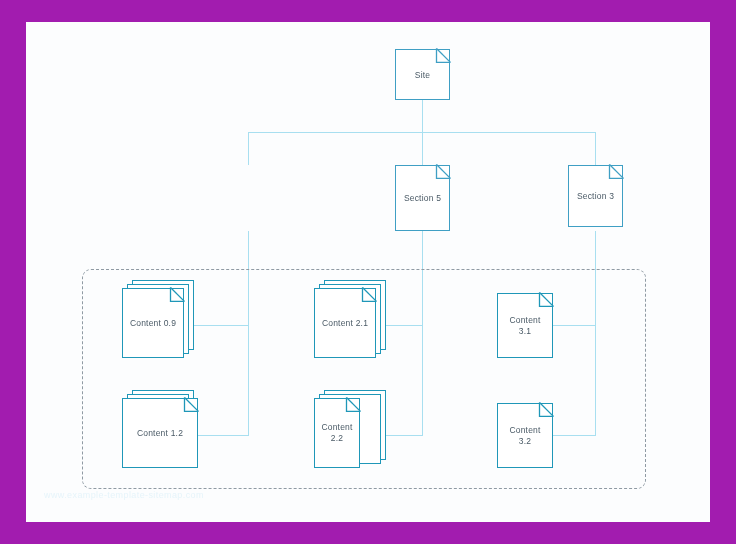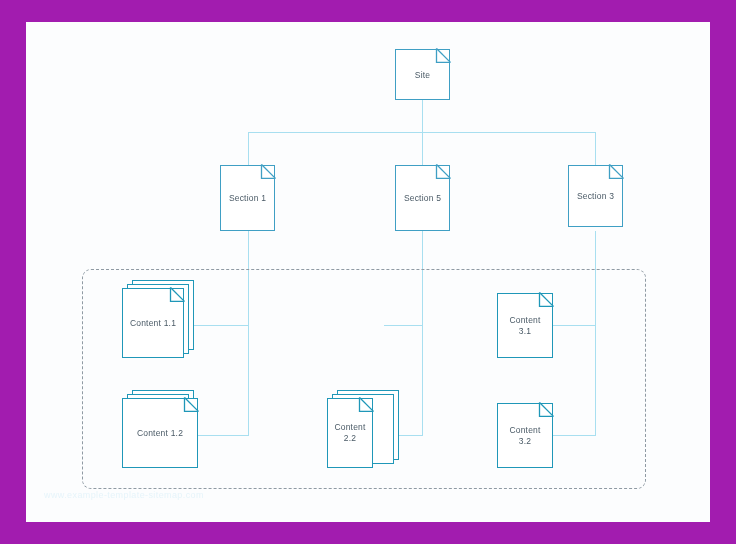--- a/index.html
+++ b/index.html
@@ -111,62 +111,64 @@
     <div class="node" style="left:369px;top:27px;width:55px;height:51px;">
       <div class="page"></div>
       <svg class="foldwrap" viewBox="0 0 15 15" width="15" height="15" style="position:absolute;top:-1px;right:-1px;">
         <polygon points="0,0 15,15 0,15" fill="#ffffff"></polygon>
         <polyline points="0.5,0.5 14.4,14.4" fill="none" stroke="#3f9fc4" stroke-width="1.3"></polyline>
         <polyline points="0.5,0.5 0.5,14.4 14.4,14.4" fill="none" stroke="#3f9fc4" stroke-width="1.3"></polyline>
       </svg>
       <div class="nodetext">Site</div>
     </div>
 
-    <div class="node" style="left:194px;top:143px;width:55px;height:66px;">
+
+    <div class="node" style="left:369px;top:143px;width:55px;height:66px;">
       <div class="page"></div>
       <svg class="foldwrap" viewBox="0 0 15 15" width="15" height="15" style="position:absolute;top:-1px;right:-1px;">
         <polygon points="0,0 15,15 0,15" fill="#ffffff"></polygon>
         <polyline points="0.5,0.5 14.4,14.4" fill="none" stroke="#3f9fc4" stroke-width="1.3"></polyline>
         <polyline points="0.5,0.5 0.5,14.4 14.4,14.4" fill="none" stroke="#3f9fc4" stroke-width="1.3"></polyline>
       </svg>
-      <div class="nodetext">Section 1</div>
-    </div>
-
-    <div class="node" style="left:369px;top:143px;width:55px;height:66px;">
+      <div class="nodetext">Section 5</div>
+    </div>
+
+    <div class="node" style="left:542px;top:143px;width:55px;height:62px;">
       <div class="page"></div>
       <svg class="foldwrap" viewBox="0 0 15 15" width="15" height="15" style="position:absolute;top:-1px;right:-1px;">
         <polygon points="0,0 15,15 0,15" fill="#ffffff"></polygon>
         <polyline points="0.5,0.5 14.4,14.4" fill="none" stroke="#3f9fc4" stroke-width="1.3"></polyline>
         <polyline points="0.5,0.5 0.5,14.4 14.4,14.4" fill="none" stroke="#3f9fc4" stroke-width="1.3"></polyline>
       </svg>
-      <div class="nodetext">Section 5</div>
-    </div>
-
-    <div class="node" style="left:542px;top:143px;width:55px;height:62px;">
-      <div class="page"></div>
-      <svg class="foldwrap" viewBox="0 0 15 15" width="15" height="15" style="position:absolute;top:-1px;right:-1px;">
-        <polygon points="0,0 15,15 0,15" fill="#ffffff"></polygon>
-        <polyline points="0.5,0.5 14.4,14.4" fill="none" stroke="#3f9fc4" stroke-width="1.3"></polyline>
-        <polyline points="0.5,0.5 0.5,14.4 14.4,14.4" fill="none" stroke="#3f9fc4" stroke-width="1.3"></polyline>
-      </svg>
       <div class="nodetext">Section 3</div>
     </div>
 
     <div class="node" style="left:96px;top:266px;width:62px;height:70px;">
       <div class="stack" style="left:10px;top:-8px;width:62px;height:70px;"></div>
       <div class="stack" style="left:5px;top:-4px;width:62px;height:70px;"></div>
       <div class="page teal"></div>
       <svg class="foldwrap" viewBox="0 0 15 15" width="15" height="15" style="position:absolute;top:-1px;right:-1px;">
         <polygon points="0,0 15,15 0,15" fill="#ffffff"></polygon>
         <polyline points="0.5,0.5 14.4,14.4" fill="none" stroke="#1f97b8" stroke-width="1.3"></polyline>
         <polyline points="0.5,0.5 0.5,14.4 14.4,14.4" fill="none" stroke="#1f97b8" stroke-width="1.3"></polyline>
       </svg>
-      <div class="nodetext">Content 1.1</div>
-    </div>
-
+      <div class="nodetext">Content 0.9</div>
+    </div>
+
+    <div class="node" style="left:288px;top:266px;width:62px;height:70px;">
+      <div class="stack" style="left:10px;top:-8px;width:62px;height:70px;"></div>
+      <div class="stack" style="left:5px;top:-4px;width:62px;height:70px;"></div>
+      <div class="page teal"></div>
+      <svg class="foldwrap" viewBox="0 0 15 15" width="15" height="15" style="position:absolute;top:-1px;right:-1px;">
+        <polygon points="0,0 15,15 0,15" fill="#ffffff"></polygon>
+        <polyline points="0.5,0.5 14.4,14.4" fill="none" stroke="#1f97b8" stroke-width="1.3"></polyline>
+        <polyline points="0.5,0.5 0.5,14.4 14.4,14.4" fill="none" stroke="#1f97b8" stroke-width="1.3"></polyline>
+      </svg>
+      <div class="nodetext">Content 2.1</div>
+    </div>
 
     <div class="node" style="left:471px;top:271px;width:56px;height:65px;">
       <div class="page teal"></div>
       <svg class="foldwrap" viewBox="0 0 15 15" width="15" height="15" style="position:absolute;top:-1px;right:-1px;">
         <polygon points="0,0 15,15 0,15" fill="#ffffff"></polygon>
         <polyline points="0.5,0.5 14.4,14.4" fill="none" stroke="#1f97b8" stroke-width="1.3"></polyline>
         <polyline points="0.5,0.5 0.5,14.4 14.4,14.4" fill="none" stroke="#1f97b8" stroke-width="1.3"></polyline>
       </svg>
       <div class="nodetext">Content
 3.1</div>
@@ -177,21 +179,21 @@
       <div class="stack" style="left:5px;top:-4px;width:62px;height:70px;"></div>
       <div class="page teal"></div>
       <svg class="foldwrap" viewBox="0 0 15 15" width="15" height="15" style="position:absolute;top:-1px;right:-1px;">
         <polygon points="0,0 15,15 0,15" fill="#ffffff"></polygon>
         <polyline points="0.5,0.5 14.4,14.4" fill="none" stroke="#1f97b8" stroke-width="1.3"></polyline>
         <polyline points="0.5,0.5 0.5,14.4 14.4,14.4" fill="none" stroke="#1f97b8" stroke-width="1.3"></polyline>
       </svg>
       <div class="nodetext">Content 1.2</div>
     </div>
 
-    <div class="node" style="left:288px;top:376px;width:46px;height:70px;margin-left:13px;">
+    <div class="node" style="left:288px;top:376px;width:46px;height:70px;">
       <div class="stack" style="left:10px;top:-8px;width:62px;height:70px;"></div>
       <div class="stack" style="left:5px;top:-4px;width:62px;height:70px;"></div>
       <div class="page teal"></div>
       <svg class="foldwrap" viewBox="0 0 15 15" width="15" height="15" style="position:absolute;top:-1px;right:-1px;">
         <polygon points="0,0 15,15 0,15" fill="#ffffff"></polygon>
         <polyline points="0.5,0.5 14.4,14.4" fill="none" stroke="#1f97b8" stroke-width="1.3"></polyline>
         <polyline points="0.5,0.5 0.5,14.4 14.4,14.4" fill="none" stroke="#1f97b8" stroke-width="1.3"></polyline>
       </svg>
       <div class="nodetext">Content 2.2</div>
     </div>

